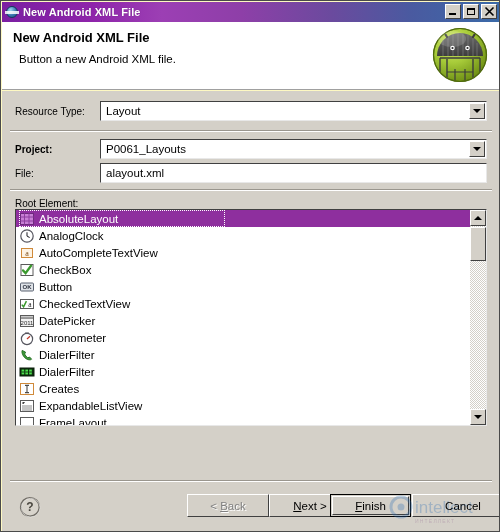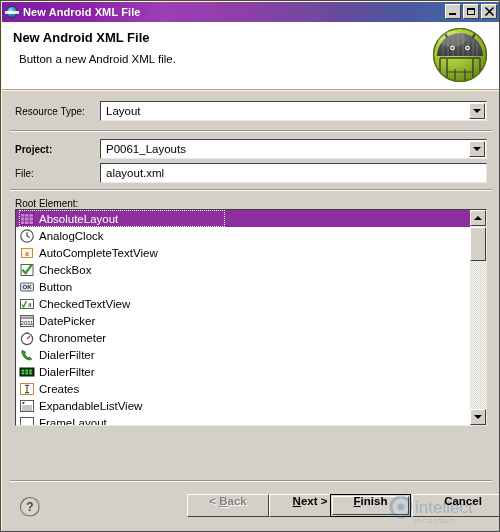--- a/index.html
+++ b/index.html
@@ -366,26 +366,25 @@
   .btn {
     position: absolute;
     height: 23px;
     background: #d4d0c8;
     border-top: 1px solid #ffffff;
     border-left: 1px solid #ffffff;
     border-right: 1px solid #404040;
     border-bottom: 1px solid #404040;
     box-sizing: border-box;
     display: flex;
-    align-items: flex-start;
+    align-items: center;
     justify-content: center;
     font-size: 11.5px;
     color: #000000;
     cursor: default;
-    font-weight: bold;
   }
   .btn.disabled {
     color: #808080;
     text-shadow: 1px 1px 0 #ffffff;
   }
   .btn.default-btn {
     border: 1px solid #000000;
   }
   .btn.default-btn .inner {
     position: absolute;

